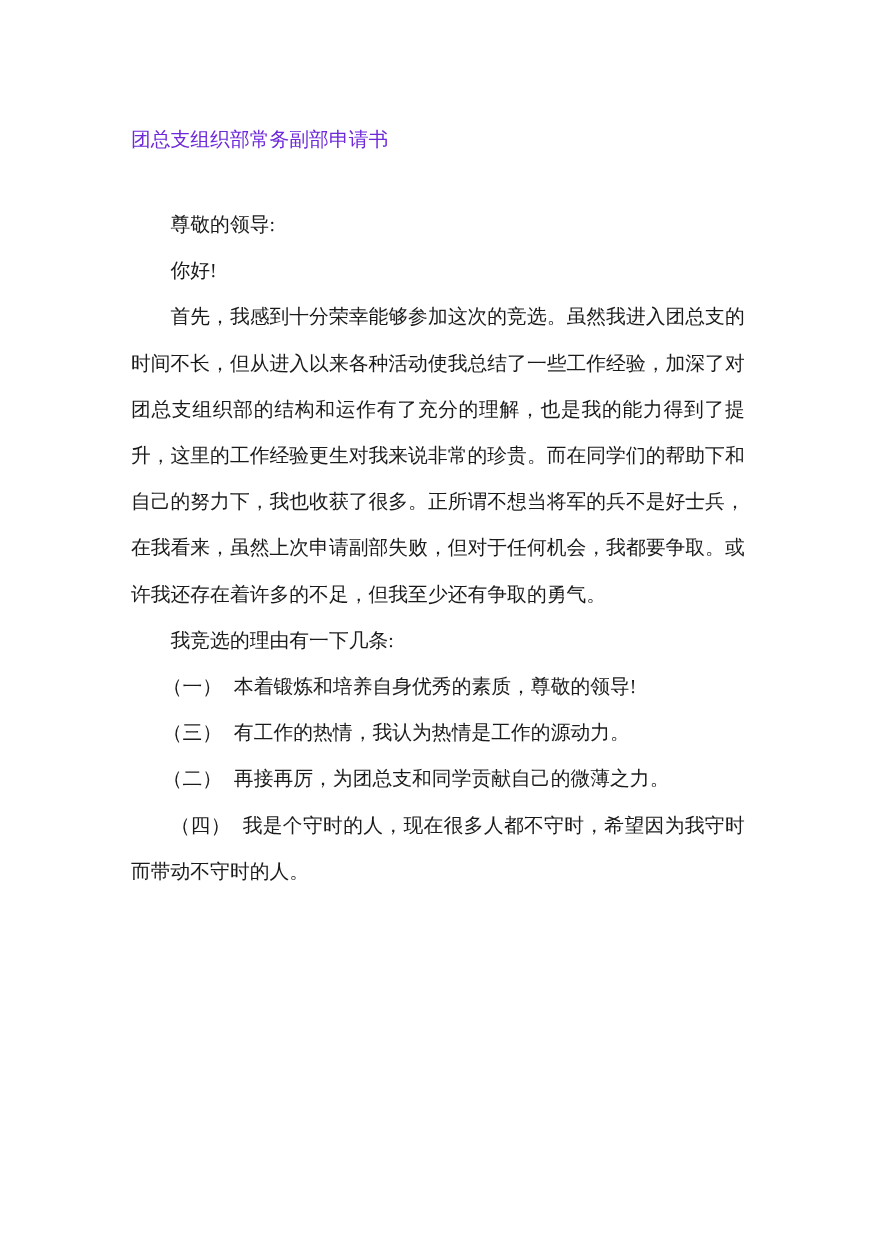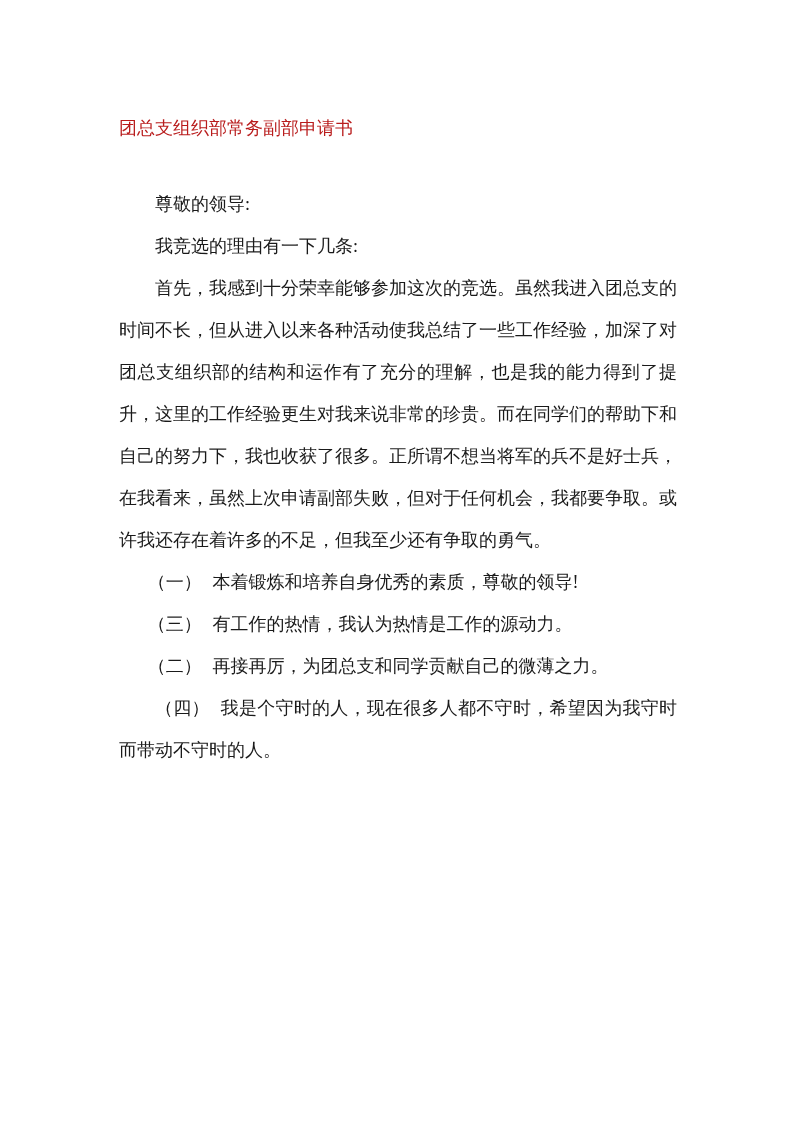--- a/index.html
+++ b/index.html
@@ -20,21 +20,21 @@
       left: 119px;
       top: 0;
       width: 560px;
     }
     .title {
       position: absolute;
       left: 0;
       top: 116px;
       font-size: 18px;
       line-height: 24px;
-      color: #b91c1c;
+      color: #6d28d9;
       white-space: nowrap;
       letter-spacing: 0px;
       font-family: "DejaVu Sans", "Liberation Sans", sans-serif;
     }
     .body {
       position: absolute;
       left: 0;
       top: 183px;
       width: 558px;
       font-size: 18px;
@@ -58,21 +58,22 @@
     }
   </style>
 </head>
 <body>
 
 <div class="page">
   <div class="title">团总支组织部常务副部申请书</div>
 
   <div class="body">
     <p class="para">尊敬的领导:</p>
+    <p class="para">你好!</p>
+    <p class="para">首先，我感到十分荣幸能够参加这次的竞选。虽然我进入团总支的时间不长，但从进入以来各种活动使我总结了一些工作经验，加深了对团总支组织部的结构和运作有了充分的理解，也是我的能力得到了提升，这里的工作经验更生对我来说非常的珍贵。而在同学们的帮助下和自己的努力下，我也收获了很多。正所谓不想当将军的兵不是好士兵，在我看来，虽然上次申请副部失败，但对于任何机会，我都要争取。或许我还存在着许多的不足，但我至少还有争取的勇气。</p>
     <p class="para">我竞选的理由有一下几条:</p>
-    <p class="para">首先，我感到十分荣幸能够参加这次的竞选。虽然我进入团总支的时间不长，但从进入以来各种活动使我总结了一些工作经验，加深了对团总支组织部的结构和运作有了充分的理解，也是我的能力得到了提升，这里的工作经验更生对我来说非常的珍贵。而在同学们的帮助下和自己的努力下，我也收获了很多。正所谓不想当将军的兵不是好士兵，在我看来，虽然上次申请副部失败，但对于任何机会，我都要争取。或许我还存在着许多的不足，但我至少还有争取的勇气。</p>
 
     <p class="para list"><span class="num">（一）</span><span>本着锻炼和培养自身优秀的素质，尊敬的领导!</span></p>
     <p class="para list"><span class="num">（三）</span><span>有工作的热情，我认为热情是工作的源动力。</span></p>
     <p class="para list"><span class="num">（二）</span><span>再接再厉，为团总支和同学贡献自己的微薄之力。</span></p>
     <p class="para list-last"><span class="num">（四）</span><span>我是个守时的人，现在很多人都不守时，希望因为我守时而带动不守时的人。</span></p>
   </div>
 </div>
 
 </body></html>

